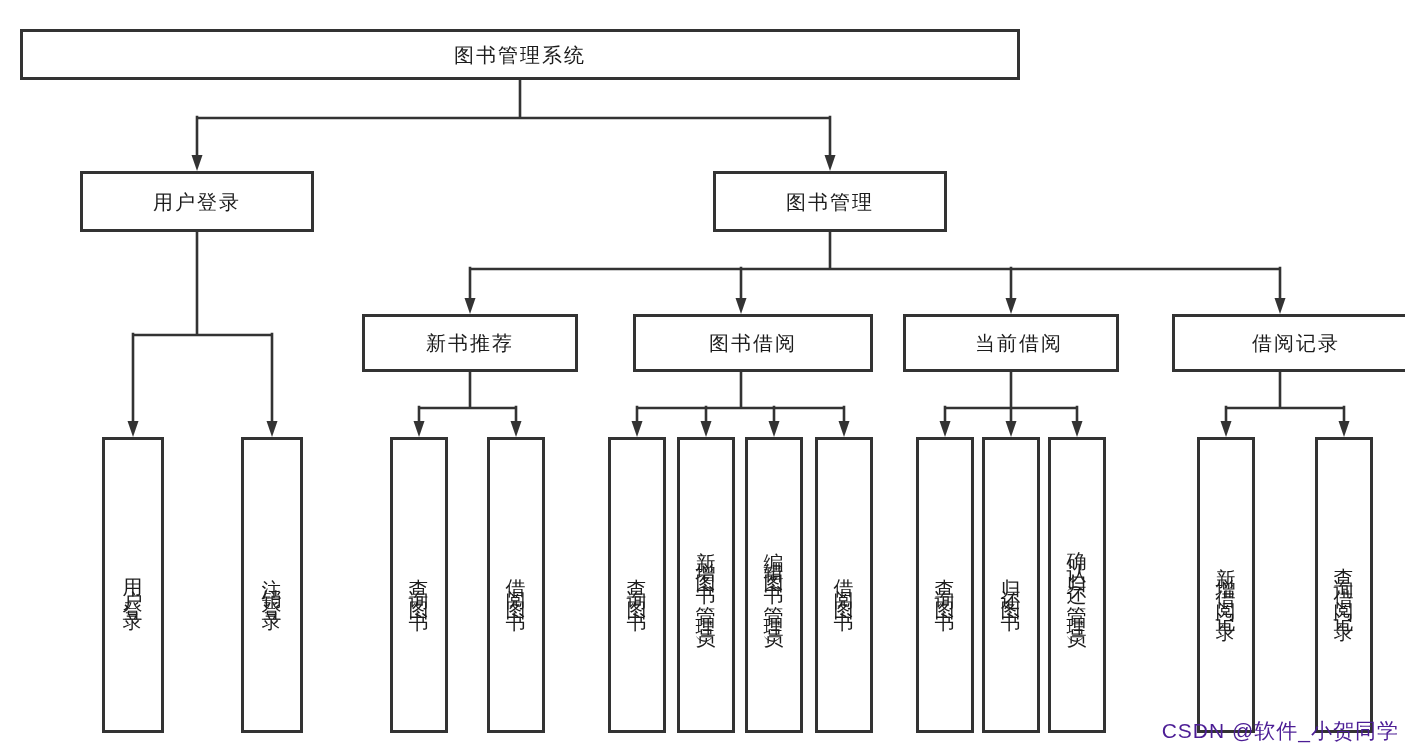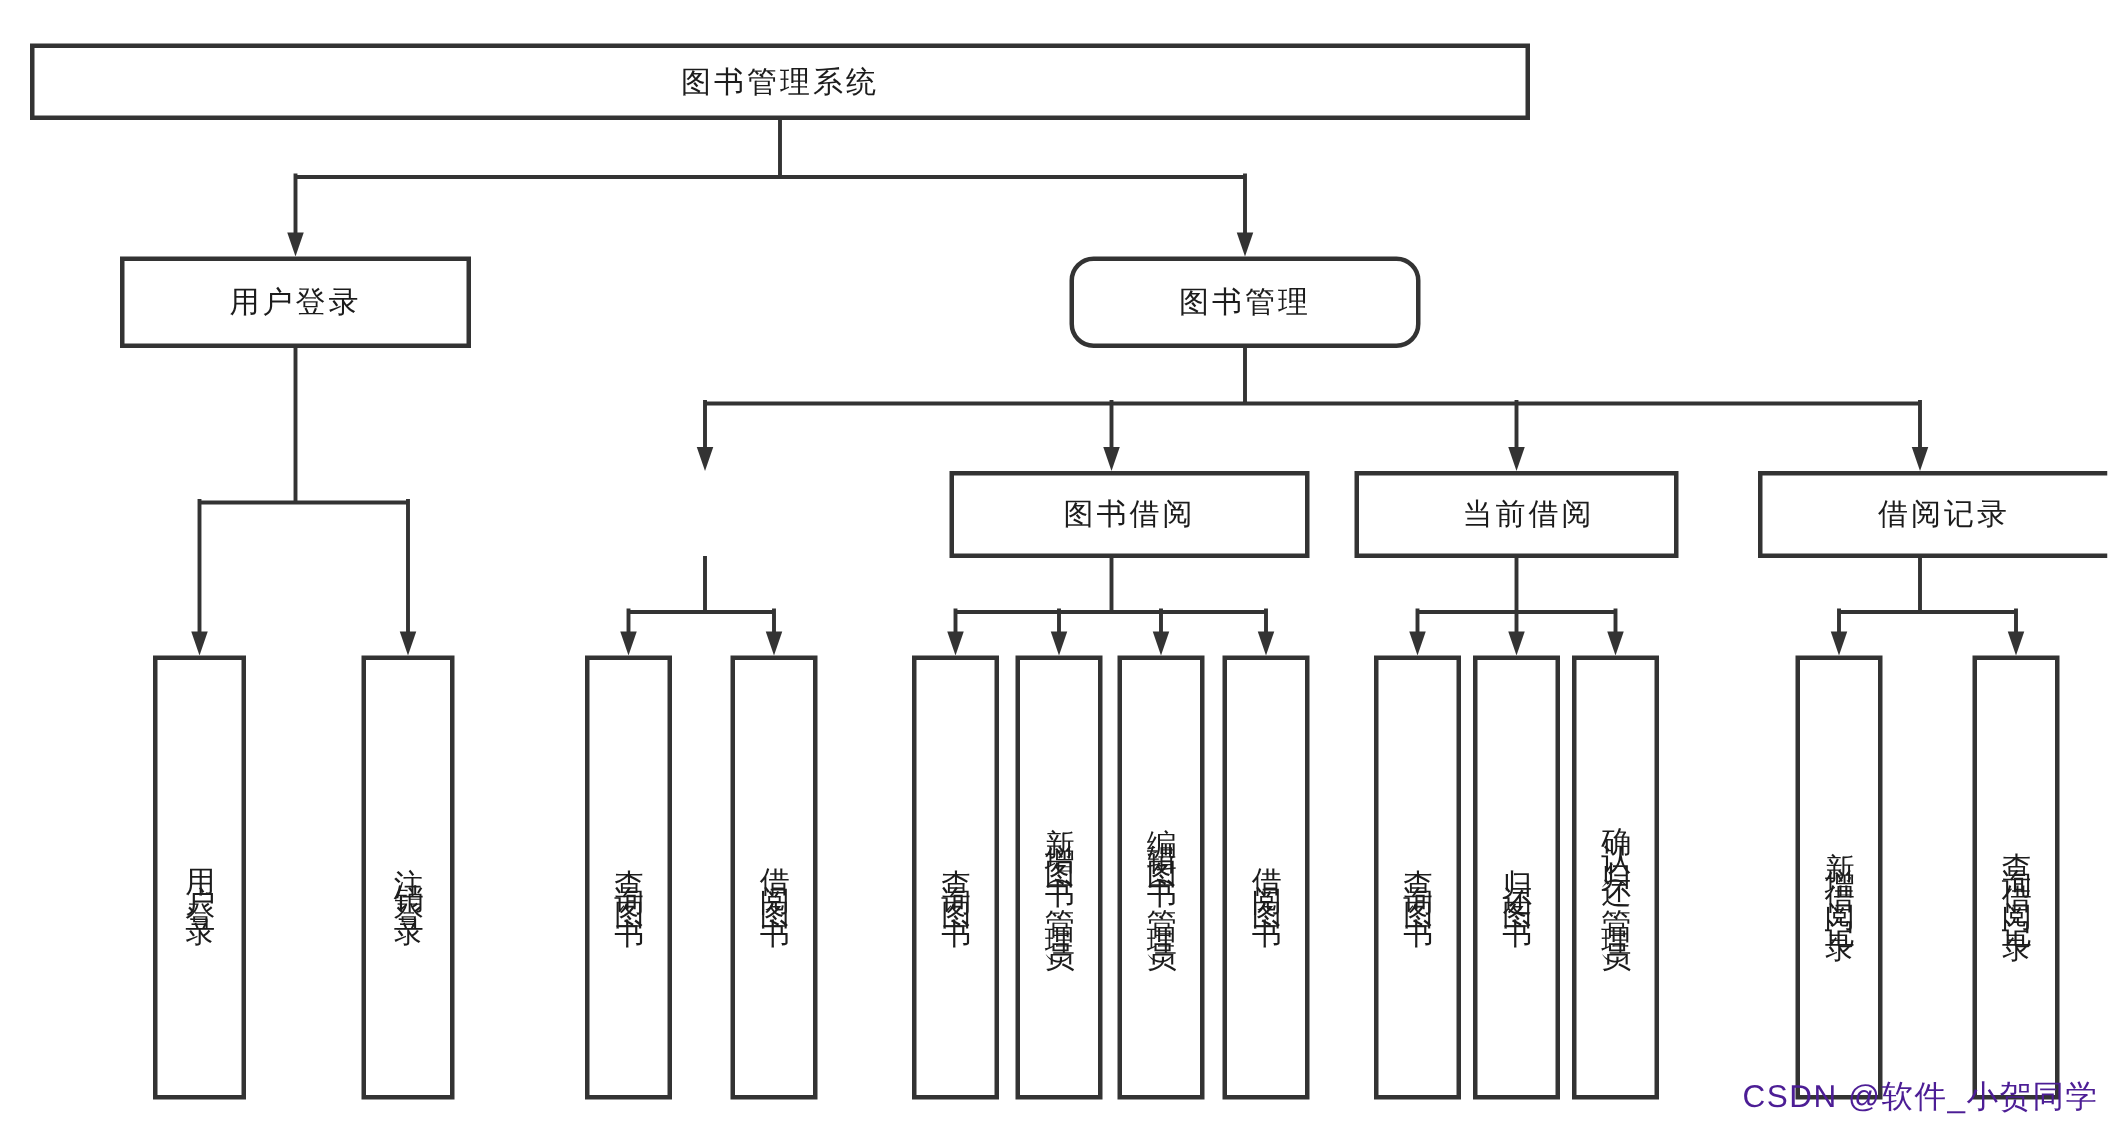--- a/index.html
+++ b/index.html
@@ -86,24 +86,27 @@
     </g>
   </svg>
 
   <div class="node" style="left:20px; top:17px; width:1000px; height:51px;margin-top:12px;">
     <span class="hlabel">图书管理系统</span>
   </div>
 
   <div class="node" style="left:80px; top:171px; width:234px; height:61px;">
     <span class="hlabel">用户登录</span>
   </div>
-  <div class="node" style="left:713px; top:171px; width:234px; height:61px;border-radius:16px;">
+  <div class="node" style="left:713px; top:171px; width:234px; height:61px;">
     <span class="hlabel">图书管理</span>
   </div>
 
+  <div class="node" style="left:362px; top:314px; width:216px; height:58px;">
+    <span class="hlabel">新书推荐</span>
+  </div>
   <div class="node" style="left:633px; top:314px; width:240px; height:58px;">
     <span class="hlabel">图书借阅</span>
   </div>
   <div class="node" style="left:903px; top:314px; width:216px; height:58px;padding-left:16px;">
     <span class="hlabel">当前借阅</span>
   </div>
   <div class="node" style="left:1172px; top:314px; width:248px; height:58px;text-align:center;">
     <span class="hlabel">借阅记录</span>
   </div>
 

